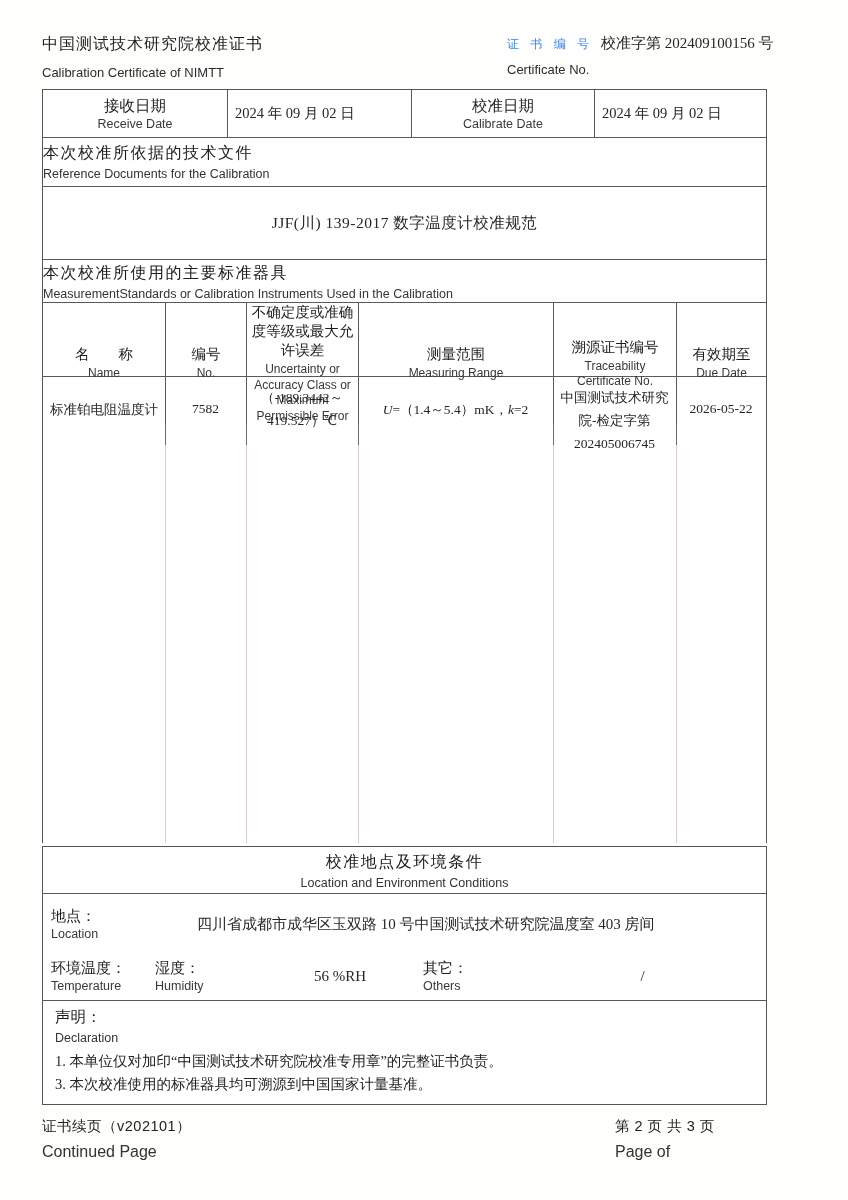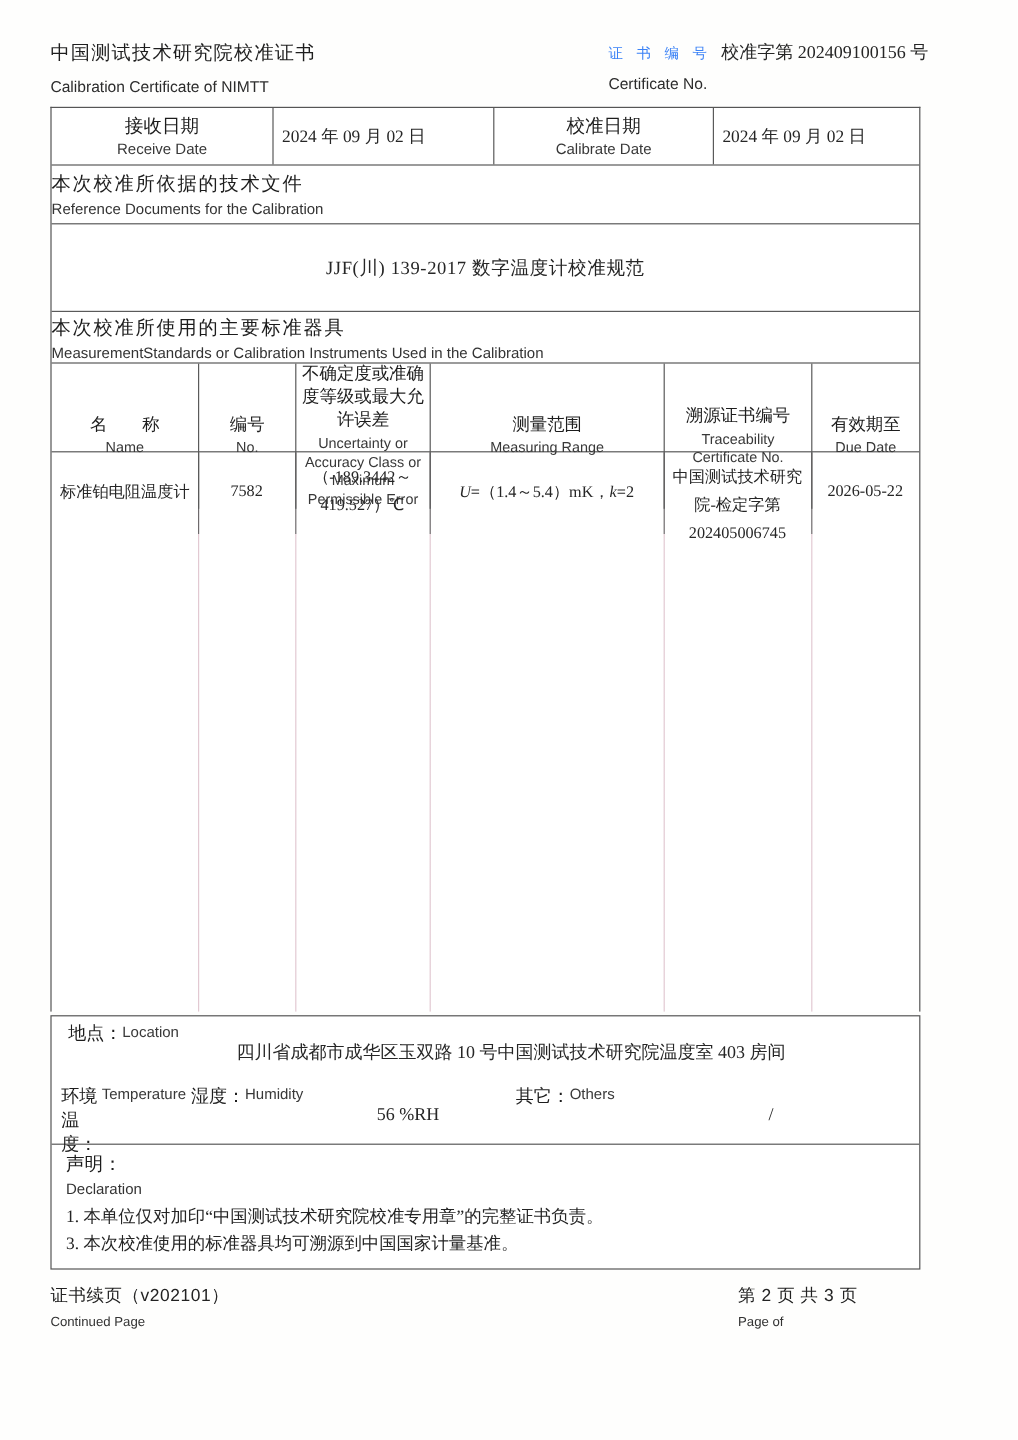--- a/index.html
+++ b/index.html
@@ -93,21 +93,21 @@
   
   .env-table {
     margin: 3px 0 0 42px;
     width: 725px;
     border: 1.5px solid #555;
     background: #fff;
   }
   .env-title { height: 47px; text-align: center; padding-top: 5px; border-bottom: 1px solid #5a5a5a; }
   .env-body { height: 106px; padding-top: 5px; }
   .loc-line { display: flex; height: 50px; }
-  .lbl-block { width: 112px; padding-left: 8px; display: flex; flex-direction: row; justify-content: center; }
+  .lbl-block { width: 112px; padding-left: 8px; display: flex; flex-direction: column; justify-content: center; }
   .lbl-block .cn-lbl { font-size: 15px; }
   .loc-value { display: flex; align-items: center; padding-left: 42px; font-size: 15px; }
   .envc-line { display: flex; height: 50px; margin-top: 2px; }
   .env-val { display: flex; align-items: center; justify-content: center; font-size: 15px; }
   .w-temp-val { width: 160px; }
   .w-hum-lbl { width: 102px; padding-left: 0; }
   .w-hum-val { width: 166px; }
   .w-oth-lbl { width: 96px; padding-left: 0; }
   .w-oth-val { flex: 1; }
 
@@ -116,21 +116,21 @@
   .decl-en { font-size: 12.5px; color: #333; margin-top: 3px; }
   .decl-items { margin-top: 5px; }
   .decl-item { font-size: 14.5px; line-height: 23px; color: #242424; font-family: "Liberation Serif", serif; }
 
   
   .page-footer {
     margin: 12px 0 0 42px; width: 725px;
     display: flex; justify-content: space-between;
   }
   .ft-cn { font-size: 14.5px; letter-spacing: .5px; color: #222; }
-  .ft-en { font-size: 11px; color: #333; margin-top: 7px; }
+  .ft-en { font-size: 16px; color: #333; margin-top: 7px; }
   .ft-right { width: 152px; }
 </style>
 </head>
 <body>
 
 <div class="page">
 
   <div class="doc-header">
     <div class="hd-left">
       <div class="hd-title-cn">中国测试技术研究院校准证书</div>
@@ -207,20 +207,24 @@
       <div class="serif-val pad-sm">（-189.3442～419.527）℃</div>
       <div class="serif-val pad-lg">
         <i class="u-italic">U</i><span>=（1.4～5.4）mK，</span><i class="u-italic">k</i><span>=2</span>
       </div>
       <div class="serif-val pad-sm">中国测试技术研究院-检定字第 202405006745</div>
       <div class="serif-val pad-lg">2026-05-22</div>
     </div>
   </div>
 
   <div class="env-table">
+    <div class="env-title">
+      <div class="sec-cn">校准地点及环境条件</div>
+      <div class="sec-en">Location and Environment Conditions</div>
+    </div>
 
     <div class="env-body">
       <div class="loc-line">
         <div class="lbl-block">
           <span class="cn-lbl">地点：</span>
           <span class="en-lbl">Location</span>
         </div>
         <div class="loc-value serif-val">四川省成都市成华区玉双路 10 号中国测试技术研究院温度室 403 房间</div>
       </div>
 

